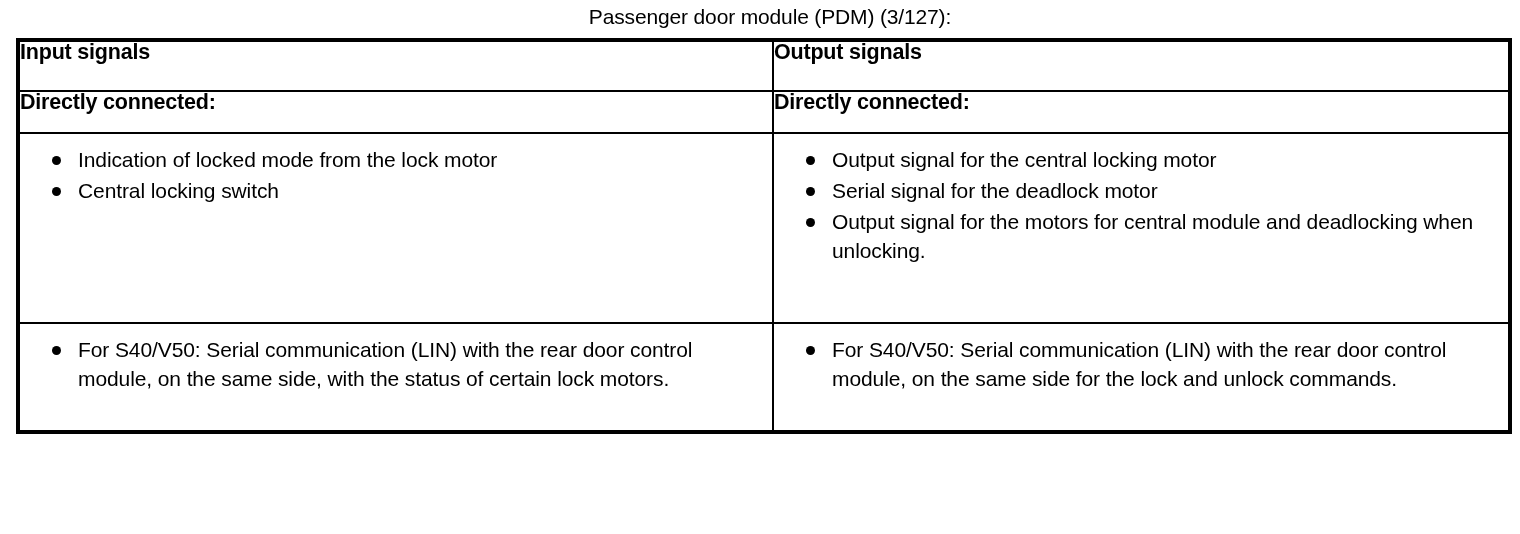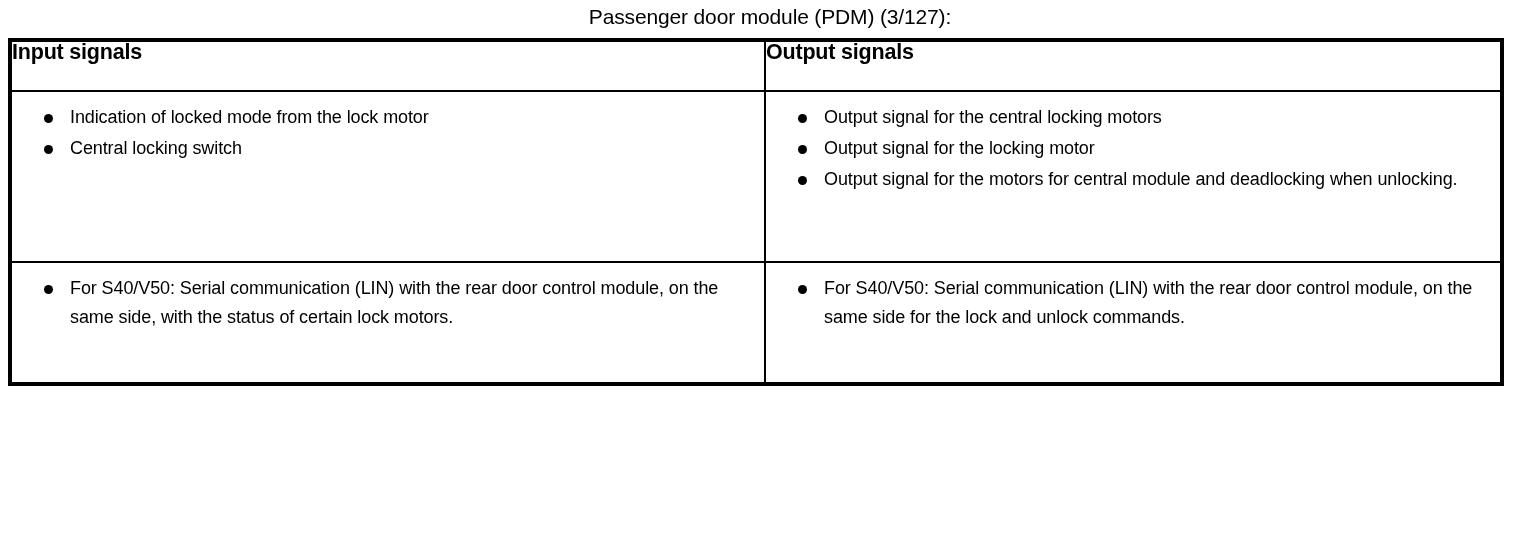--- a/index.html
+++ b/index.html
@@ -31,23 +31,23 @@
     font-size: 21px;
     line-height: 30px;
     letter-spacing: -0.15px;
     white-space: nowrap;
     padding-left: 10px;
   }
 
   .table-wrap {
     position: absolute;
     top: 38px;
-    left: 8px;
+    left: 16px;
     width: 1496px;
-    height: 348px;
+    height: 396px;
     box-sizing: border-box;
     border: 4px solid #000;
   }
 
   table.signals {
     width: 100%;
     height: 100%;
     border-collapse: collapse;
     table-layout: fixed;
     font-size: 21px;
@@ -82,21 +82,21 @@
 
   ul.blist {
     list-style: none;
     margin: 0;
     padding: 11px 10px 8px 32px;
   }
   ul.blist li {
     position: relative;
     padding-left: 26px;
     margin: 0 0 2px 0;
-    font-size: 18px;
+    font-size: 21px;
     line-height: 29px;
     letter-spacing: -0.1px;
   }
   ul.blist li:before {
     content: "";
     position: absolute;
     left: 0;
     top: 11px;
     width: 9px;
     height: 9px;
@@ -117,32 +117,36 @@
           <col class="c1">
           <col class="c2">
         </colgroup>
       <tbody>
 
         <tr class="row-head">
           <td class="hdr">Input signals</td>
           <td class="hdr">Output signals</td>
         </tr>
 
+        <tr class="row-sub">
+          <td class="hdr">Directly connected:</td>
+          <td class="hdr">Directly connected:</td>
+        </tr>
 
         <tr>
           <td>
             <ul class="blist">
               <li>Indication of locked mode from the lock motor</li>
               <li>Central locking switch</li>
             </ul>
           </td>
           <td>
             <ul class="blist">
-              <li>Output signal for the central locking motors</li>
-              <li>Output signal for the locking motor</li>
+              <li>Output signal for the central locking motor</li>
+              <li>Serial signal for the deadlock motor</li>
               <li>Output signal for the motors for central module and deadlocking when unlocking.</li>
             </ul>
           </td>
         </tr>
 
 
         <tr>
           <td>
             <ul class="blist">
               <li>For S40/V50: Serial communication (LIN) with the rear door control module, on the same side, with the status of certain lock motors.</li>

